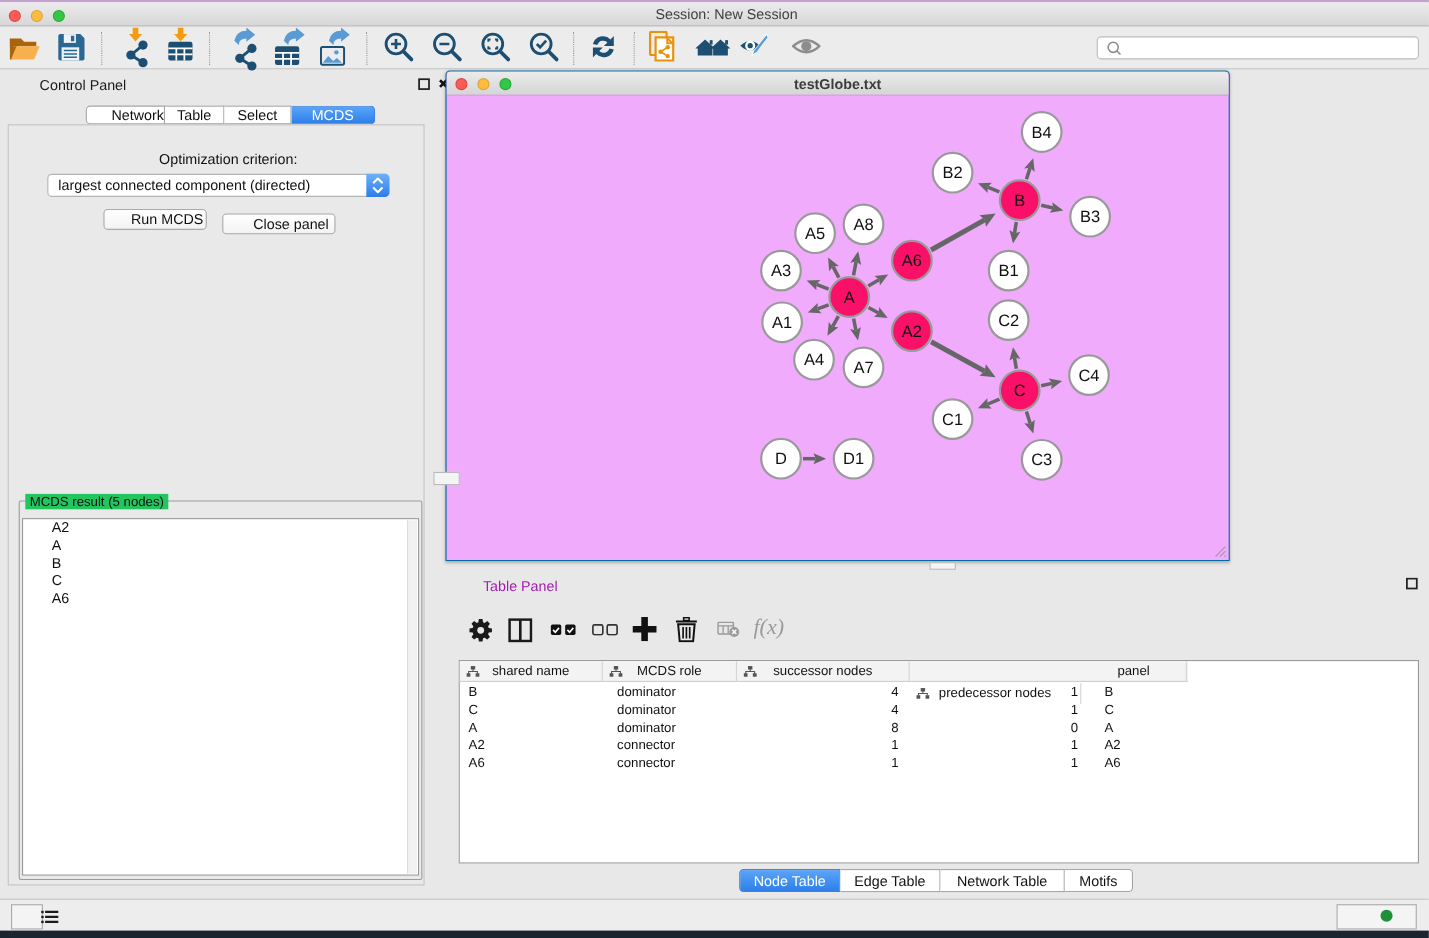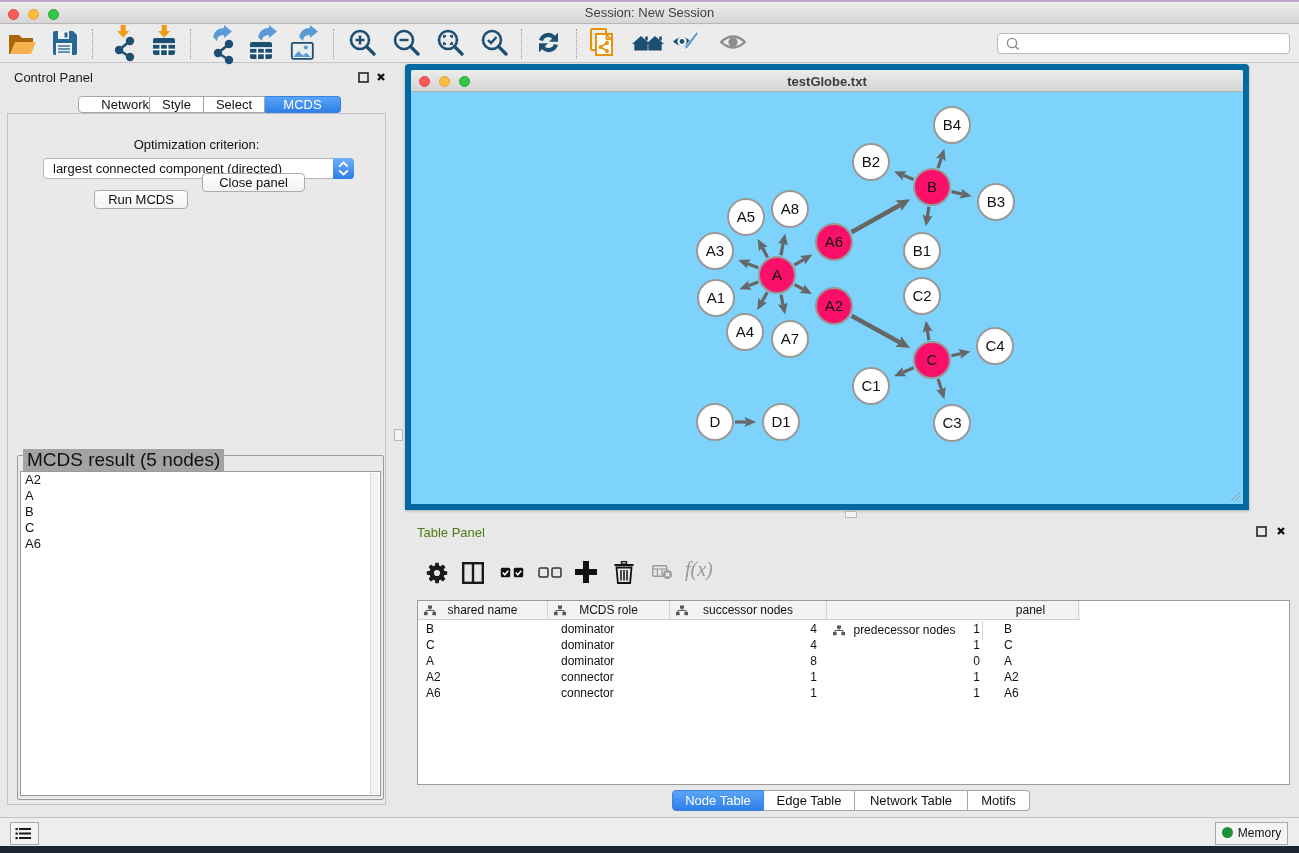--- a/index.html
+++ b/index.html
@@ -1,18 +1,18 @@
 <!DOCTYPE html>
 <html><head>
 <meta charset="utf-8">
 <style>
 * { margin:0; padding:0; box-sizing:border-box; }
 html,body { width:1299px; height:853px; overflow:hidden; }
 body { font-family:"Liberation Sans", sans-serif; background:#e9e8e9; position:relative; }
-.abs { position:absolute; }
+.abs { position:absolute;padding-left:22px; }
 #deskTop { left:0; top:0; width:1299px; height:3px; background:#c1a3cc; }
 #titlebar { left:0; top:2px; width:1299px; height:22px;
   background:linear-gradient(#ebebeb,#d8d7d8); border-bottom:1px solid #b8b7b8;
   border-top:1px solid #f5f4f5; }
 .tl { position:absolute; width:11px; height:11px; border-radius:50%; top:6px; }
 #titlebar .tl { top:6px; }
 #ttext { left:0; top:2px; width:1299px; text-align:center; font-size:13px; color:#3f3f3f; }
 #toolbar { left:0; top:25px; width:1299px; height:38px; background:#ececec; border-bottom:1px solid #c6c6c6; }
 .sep { position:absolute; top:4px; height:30px; width:0; border-left:1px dotted #9a9a9a; }
 .ticon { position:absolute; top:4px; }
@@ -25,36 +25,36 @@
 .tab { position:absolute; top:0; height:17px; line-height:16px; text-align:center; background:#fff; border:1px solid #a6a6a6; border-left:none; color:#111; }
 .tab.first { border-left:1px solid #a6a6a6; border-radius:4px 0 0 4px; }
 .tab.last { border-radius:0 4px 4px 0; }
 .tab.sel { background:linear-gradient(#5aa5f8,#2e7fe8); border-color:#3b82e0; color:#fff; }
 #cp-inner { left:7px; top:113px; width:379px; height:692px; background:#e9e9e9; border:1px solid #c3c3c3; }
 #optlabel { left:7px; top:137px; width:379px; text-align:center; font-size:13px; color:#111; }
 #dropdown { left:43px; top:158px; width:311px; height:21px; background:#fff; border:1px solid #b4b4b4; border-radius:4px; font-size:13px; color:#111; line-height:19px; padding-left:9px; }
 #dd-btn { position:absolute; right:-1px; top:-1px; width:21px; height:21px; border-radius:0 4px 4px 0; background:linear-gradient(#6eb1f9,#2d7de9); }
 .btn { position:absolute; height:19px; background:linear-gradient(#ffffff,#f3f3f3); border:1px solid #ababab; border-radius:4px; font-size:13px; color:#111; text-align:center; line-height:17px; }
 #fieldset { left:17px; top:455px; width:367px; height:345px; border:1px solid #9c9c9c; border-radius:2px; }
-#fs-label { left:23px; top:449px; background:#a3a3a3; padding:0 4px; font-size:19px; color:#111; }
+#fs-label { left:23px; top:449px; background:#22c55e; padding:0 4px; font-size:12px; color:#111; }
 #mcds-list { left:20px; top:471px; width:361px; height:325px; background:#fff; border:1px solid #9a9a9a; font-size:13px; color:#111; }
 #mcds-list .li { padding-left:4px; height:16px; line-height:16px; }
 #list-sb { position:absolute; right:1px; top:1px; width:9px; height:321px; background:#f1f1f1; border-left:1px solid #dcdcdc; }
 
 
-#netwin { left:405px; top:64px; width:844px; height:446px; background:#7dd3fc; border:6px solid #0369a1; border-radius:4px 4px 0 0; box-shadow:0 1px 3px rgba(0,0,0,0.25); }
+#netwin { left:405px; top:64px; width:713px; height:446px; background:#f0abfc; border:1px solid #0369a1; border-radius:4px 4px 0 0; box-shadow:0 1px 3px rgba(0,0,0,0.25); }
 #net-tb { position:absolute; left:0; top:0; width:100%; height:22px; background:linear-gradient(#ececec,#d6d5d6); border-bottom:1px solid #b0afb0; border-radius:4px 4px 0 0; }
 #net-title { position:absolute; left:0; top:4px; width:100%; text-align:center; font-size:13px; font-weight:bold; color:#3c3c3c; }
 #graph { position:absolute; left:0; top:22px; }
 
 
 .knob { background:#f4f4f4; border:1px solid #b9b9b9; }
 
 
-#tp-title { left:417px; top:525px; font-size:13px; color:#4d7c0f; }
+#tp-title { left:417px; top:525px; font-size:13px; color:#a21caf; }
 #tp-btns { left:1256px; top:524px; }
 #tbl-toolbar { left:417px; top:549px; width:874px; height:44px; }
 #tbl-box { left:417px; top:600px; width:873px; height:185px; background:#fff; border:1px solid #9b9b9b; }
 #tbl-header { position:absolute; left:0; top:0; width:662px; height:19px; background:#f3f3f3; border-bottom:1px solid #cfcfcf; font-size:12px; color:#111; }
 .hcell { position:absolute; top:0; height:19px; border-right:1px solid #d4d4d4; text-align:center; line-height:19px; }
 .hicon { position:absolute; left:6px; top:4px; }
 .trow { position:absolute; left:0; width:100%; height:16px; font-size:12px; color:#111; }
 .tc { position:absolute; top:0; height:16px; line-height:16px; }
 #bottom-tabs { left:672px; top:790px; height:21px; font-size:13px; }
 #bottom-tabs .tab { height:21px; line-height:20px; }
@@ -221,34 +221,34 @@
 
 <div id="cp-title" class="abs">Control Panel</div>
 <div id="cp-btns" class="abs">
   <svg width="30" height="12" viewBox="0 0 30 12">
       <rect x="1" y="1" width="9" height="9" fill="none" stroke="#222" stroke-width="1.6"></rect>
       <path d="M20 2 L26 8 M26 2 L20 8" stroke="#111" stroke-width="2.4"></path>
     </svg>
 </div>
 <div class="tabbar abs" style="left:78px;">
   <div class="tab first" style="left:0; width:72px;text-align:right;">Network</div>
-  <div class="tab" style="left:72px; width:54px;">Style</div>
+  <div class="tab" style="left:72px; width:54px;">Table</div>
   <div class="tab" style="left:126px; width:61px;">Select</div>
   <div class="tab last sel" style="left:187px; width:76px;">MCDS</div>
 </div>
 <div id="cp-inner" class="abs"></div>
 <div id="optlabel" class="abs">Optimization criterion:</div>
 <div id="dropdown" class="abs">largest connected component (directed)
   <div id="dd-btn"><svg width="21" height="21" viewBox="0 0 21 21">
         <path d="M6.8 8 L10.5 4.3 L14.2 8" fill="none" stroke="#fff" stroke-width="1.9" stroke-linecap="round" stroke-linejoin="round"></path>
         <path d="M6.8 13 L10.5 16.7 L14.2 13" fill="none" stroke="#fff" stroke-width="1.9" stroke-linecap="round" stroke-linejoin="round"></path>
       </svg></div>
 </div>
 <div class="btn abs" style="left:94px; top:190px; width:94px;">Run MCDS</div>
-<div class="btn abs" style="left:202px; top:173px; width:103px;">Close panel</div>
+<div class="btn abs" style="left:202px; top:194px; width:103px;">Close panel</div>
 <div id="fieldset" class="abs"></div>
 <div id="fs-label" class="abs">MCDS result (5 nodes)</div>
 <div id="mcds-list" class="abs">
   <div class="li">A2</div>
     <div class="li">A</div>
     <div class="li">B</div>
     <div class="li">C</div>
     <div class="li">A6</div>
   <div id="list-sb"></div>
 </div>

